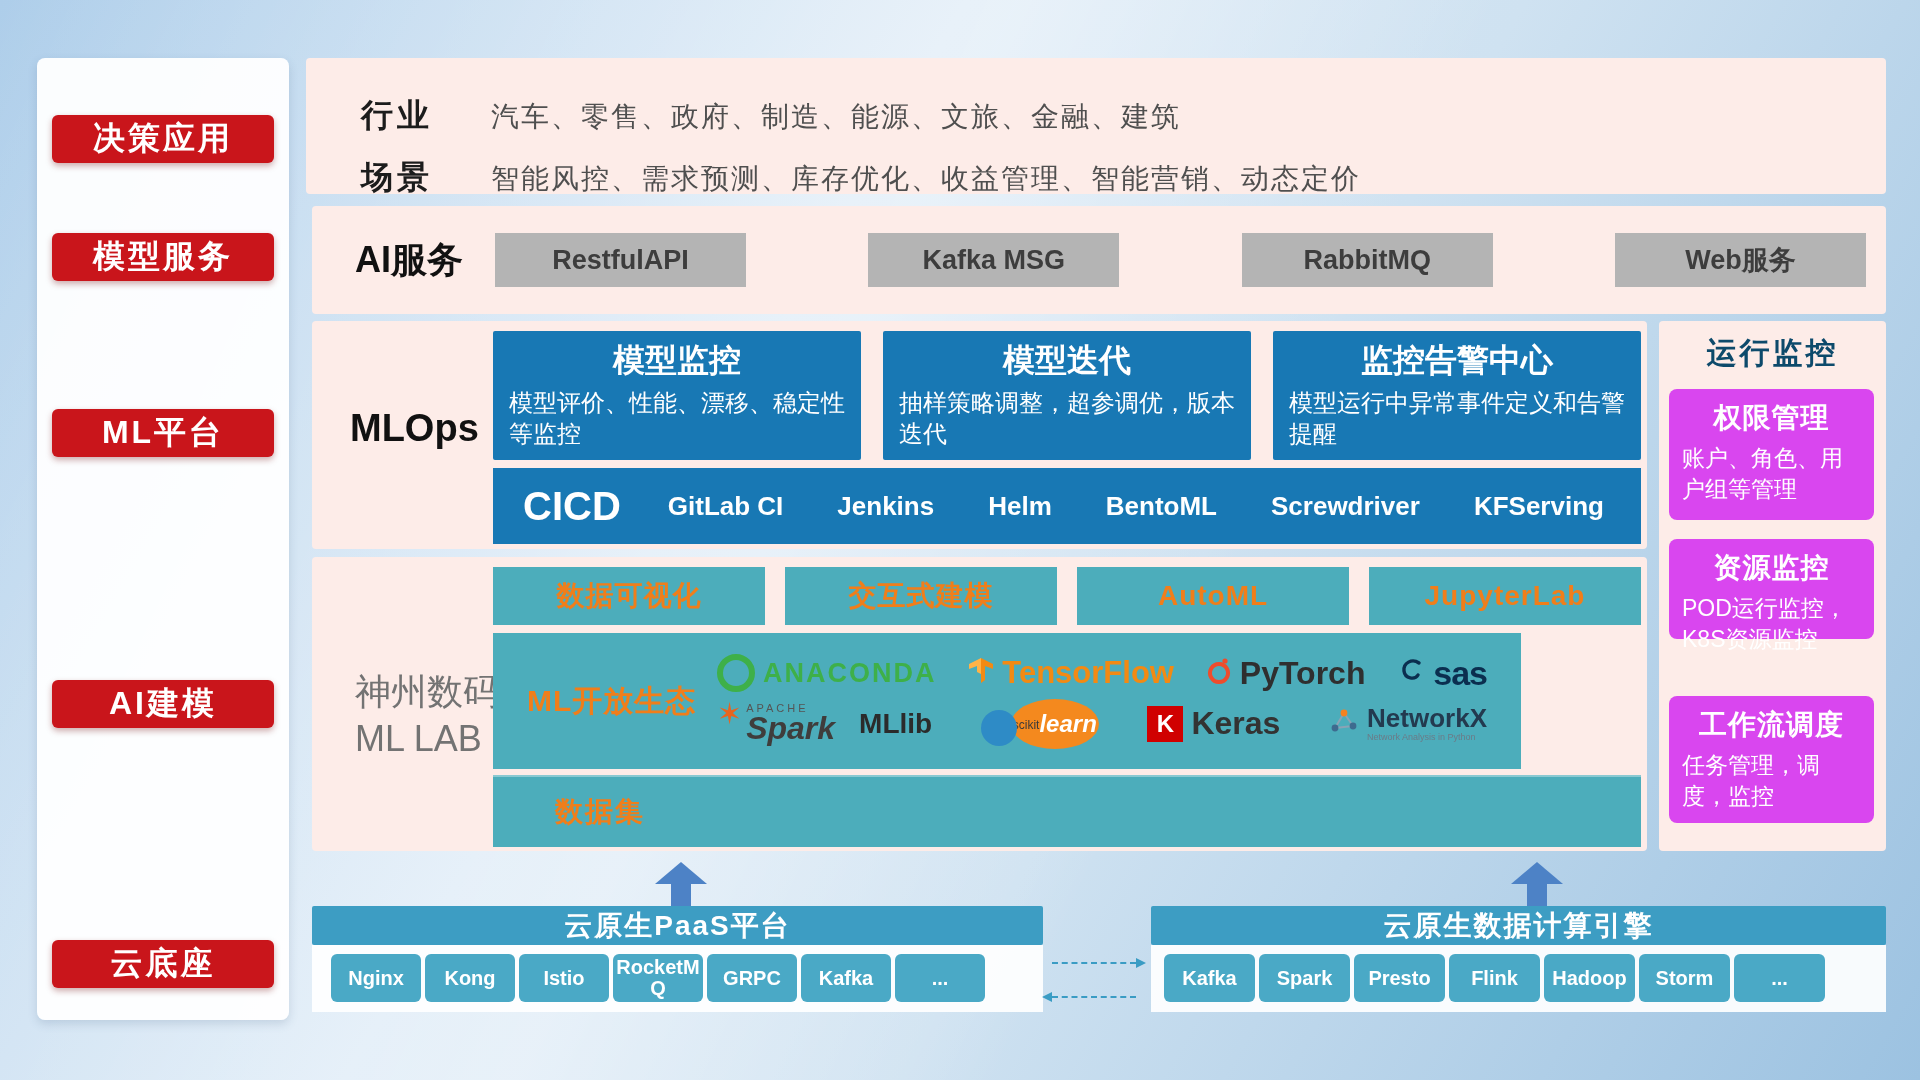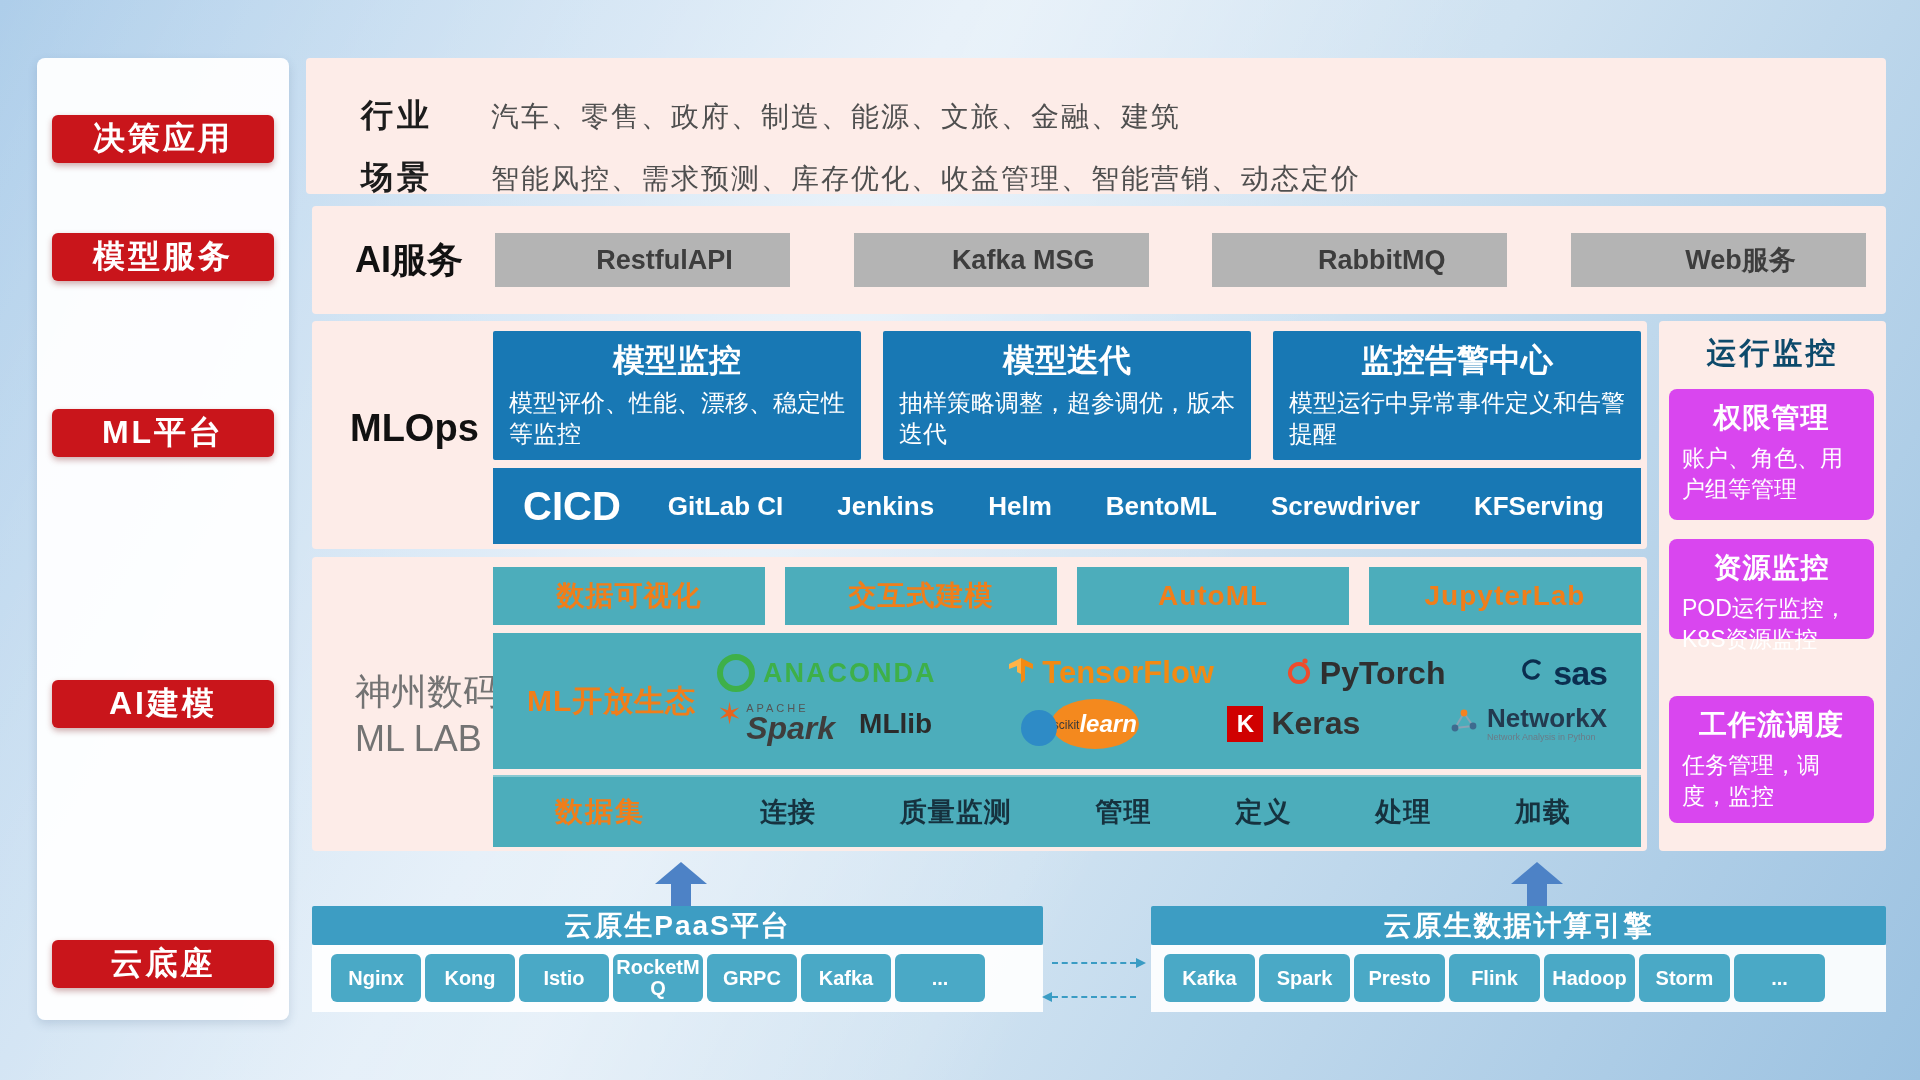--- a/index.html
+++ b/index.html
@@ -21,40 +21,40 @@
     border-radius:6px;letter-spacing:3px;box-shadow:0 3px 6px rgba(120,20,20,.35);
   }
   .panel{position:absolute;background:#fdece8;border-radius:4px;}
   .row-lv{position:absolute;left:55px;display:flex;align-items:baseline;margin-top:16px;}
   .row-label{font-size:32px;font-weight:bold;color:#1c1c1c;letter-spacing:4px;width:130px;}
   .row-value{font-size:28px;color:#4f4f4f;letter-spacing:2px;}
   .svc-label{position:absolute;left:43px;top:50%;transform:translateY(-50%);
     font-size:36px;font-weight:bold;color:#111;}
   .svc-btns{position:absolute;left:183px;top:27px;width:1371px;display:flex;justify-content:space-between;}
   .graybtn{width:251px;height:54px;background:#b4b4b4;color:#3d3d3d;font-weight:bold;font-size:27px;
-    display:flex;align-items:center;justify-content:center;padding-left:44px;}
+    display:flex;align-items:center;justify-content:center;}
   .mlops-label{position:absolute;left:38px;top:86px;font-size:38px;font-weight:bold;color:#111;}
   .bluecards{position:absolute;left:181px;top:10px;width:1148px;display:flex;justify-content:space-between;}
   .bluecard{width:368px;height:129px;background:#1878b4;color:#fff;border-radius:2px;}
   .bluecard .t{font-size:32px;font-weight:bold;text-align:center;margin-top:8px;}
   .bluecard .d{font-size:24px;line-height:1.3;padding:4px 16px 0 16px;text-align:left;}
   .cicd{position:absolute;left:181px;top:147px;width:1148px;height:76px;background:#1878b4;color:#fff;
     display:flex;align-items:center;}
   .cicd .lbl{font-size:40px;font-weight:bold;padding-left:30px;}
   .cicd .tools{flex:1;display:flex;justify-content:space-around;font-size:26px;font-weight:bold;padding:0 10px 0 20px;}
   .mon-title{position:absolute;top:12px;width:100%;text-align:center;font-size:30px;font-weight:bold;
     color:#0d4a6b;letter-spacing:3px;}
   .moncard{position:absolute;left:10px;width:205px;background:#d946ef;border-radius:8px;color:#fff;}
   .moncard .t{font-size:28px;font-weight:bold;text-align:center;margin-top:10px;letter-spacing:1px;}
   .moncard .d{font-size:23px;line-height:1.35;padding:6px 13px 0 13px;text-align:left;}
   .lab-label{position:absolute;left:43px;top:112px;font-size:36px;font-weight:normal;color:#737373;line-height:1.3;}
   .lab-btns{position:absolute;left:181px;top:10px;width:1148px;display:flex;justify-content:space-between;}
   .tealbtn{width:272px;height:58px;background:#4cadbb;color:#f07e1a;font-weight:bold;font-size:28px;
     display:flex;align-items:center;justify-content:center;letter-spacing:1px;}
-  .ecobox{position:absolute;left:181px;top:76px;width:1148px;height:136px;background:#4cadbb;display:flex;align-items:center;}
+  .ecobox{position:absolute;left:181px;top:76px;width:1028px;height:136px;background:#4cadbb;display:flex;align-items:center;}
   .eco-label{width:190px;padding-left:34px;font-size:30px;font-weight:bold;color:#f07e1a;letter-spacing:1px;}
   .eco-logos{flex:1;display:flex;flex-direction:column;gap:6px;padding-right:34px;}
   .eco-row{display:flex;align-items:center;justify-content:space-between;}
   .logo{display:flex;align-items:center;gap:8px;}
   .ana-ring{width:26px;height:26px;border:6px solid #3eb049;border-radius:50%;display:inline-block;background:transparent;}
   .ana-text{color:#3eb049;font-weight:bold;font-size:27px;letter-spacing:2px;}
   .tf-text{color:#f28a13;font-weight:bold;font-size:31px;text-align:center;}
   .pt-text{color:#2f2f2f;font-weight:bold;font-size:32px;}
   .sas-text{color:#0b2e4f;font-weight:bold;font-size:34px;letter-spacing:-1px;}
   .spark-star{color:#e8641f;font-size:30px;margin-right:-4px;transform:translateY(-10px);display:inline-block;}
@@ -255,28 +255,20 @@
               <span class="nx-word">NetworkX</span>
               <span class="nx-tag">Network Analysis in Python</span>
             </span>
           </div>
         </div>
       </div>
     </div>
 
     <div class="dataset">
       <span class="ds-label">数据集</span>
-      <span class="ds-items">
-        <span>连接</span>
-        <span>质量监测</span>
-        <span>管理</span>
-        <span>定义</span>
-        <span>处理</span>
-        <span>加载</span>
-      </span>
     </div>
   </div>
 
   <div class="uparrow" style="left:655px;top:862px;">
     <div class="head"></div>
     <div class="stem"></div>
   </div>
   <div class="uparrow" style="left:1511px;top:862px;">
     <div class="head"></div>
     <div class="stem"></div>

